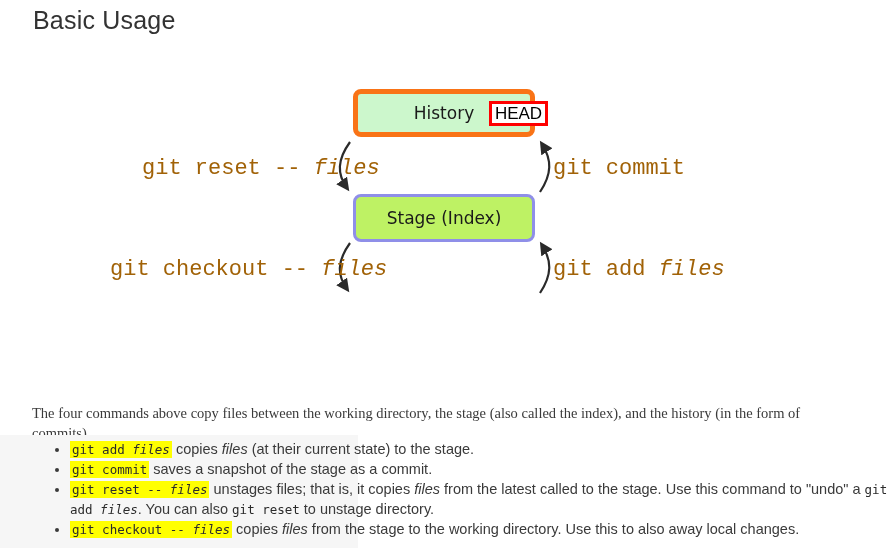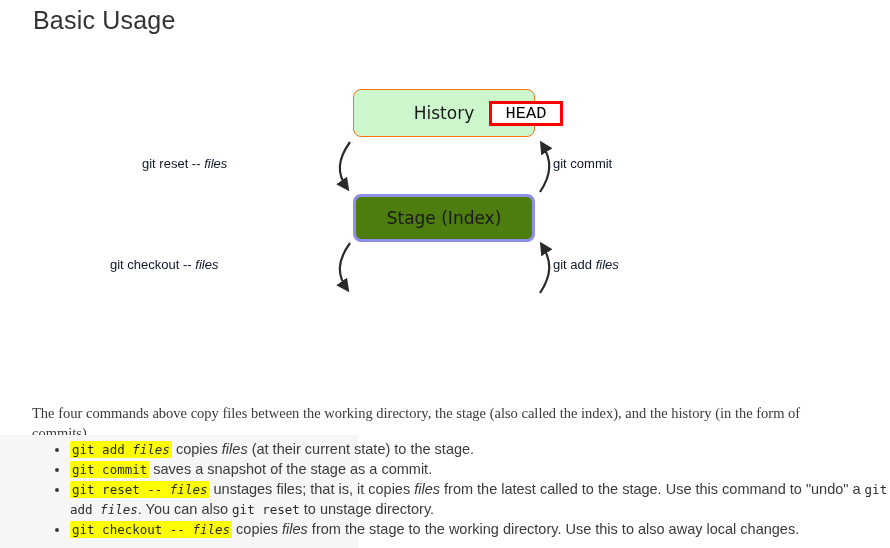--- a/index.html
+++ b/index.html
@@ -45,66 +45,66 @@
     display: flex;
     align-items: center;
     justify-content: center;
     font-size: 17px;
     color: #1a1a1a;
     font-family: "DejaVu Sans", sans-serif;
   }
   #node-history {
     top: 19px;
     background: #ccf7cc;
-    border: 1px solid #f97316;
+    border: 5px solid #f97316;
   }
   #node-stage {
     top: 124px;
-    background: #4d7c0f;
+    background: #bef264;
     border: 3px solid #8f8fe8;
   }
   #node-working {
     top: 225px;
     background: #f9c3c3;
     border: 3px solid #ef8b8b;
   }
   .node-label { pointer-events: none; }
 
   #head-badge {
     position: absolute;
     left: 489px;
     top: 31px;
-    width: 74px;
+    width: 59px;
     height: 25px;
     background: #ffffff;
     border: 3px solid #ff0000;
     box-sizing: border-box;
     display: flex;
     align-items: center;
     justify-content: center;
     font-size: 17px;
     color: #000000;
-    font-family: Liberation Mono, monospace;
+    font-family: Liberation Sans, sans-serif;
     z-index: 5;
   }
 
   #arrows {
     position: absolute;
     left: 0;
     top: 0;
     width: 890px;
     height: 300px;
     overflow: visible;
   }
 
   .cmd {
     position: absolute;
-    font-family: Liberation Sans, sans-serif;
-    font-size: 13px;
-    color: #0f172a;
+    font-family: Liberation Mono, monospace;
+    font-size: 22px;
+    color: #a16207;
     white-space: nowrap;
   }
   .cmd i { font-style: italic; }
   #cmd-reset    { left: 142px; top: 86px; }
   #cmd-commit   { left: 553px; top: 86px; }
   #cmd-checkout { left: 110px; top: 187px; text-align: right; }
   #cmd-add      { left: 553px; top: 187px; }
 
   
   #intro {

